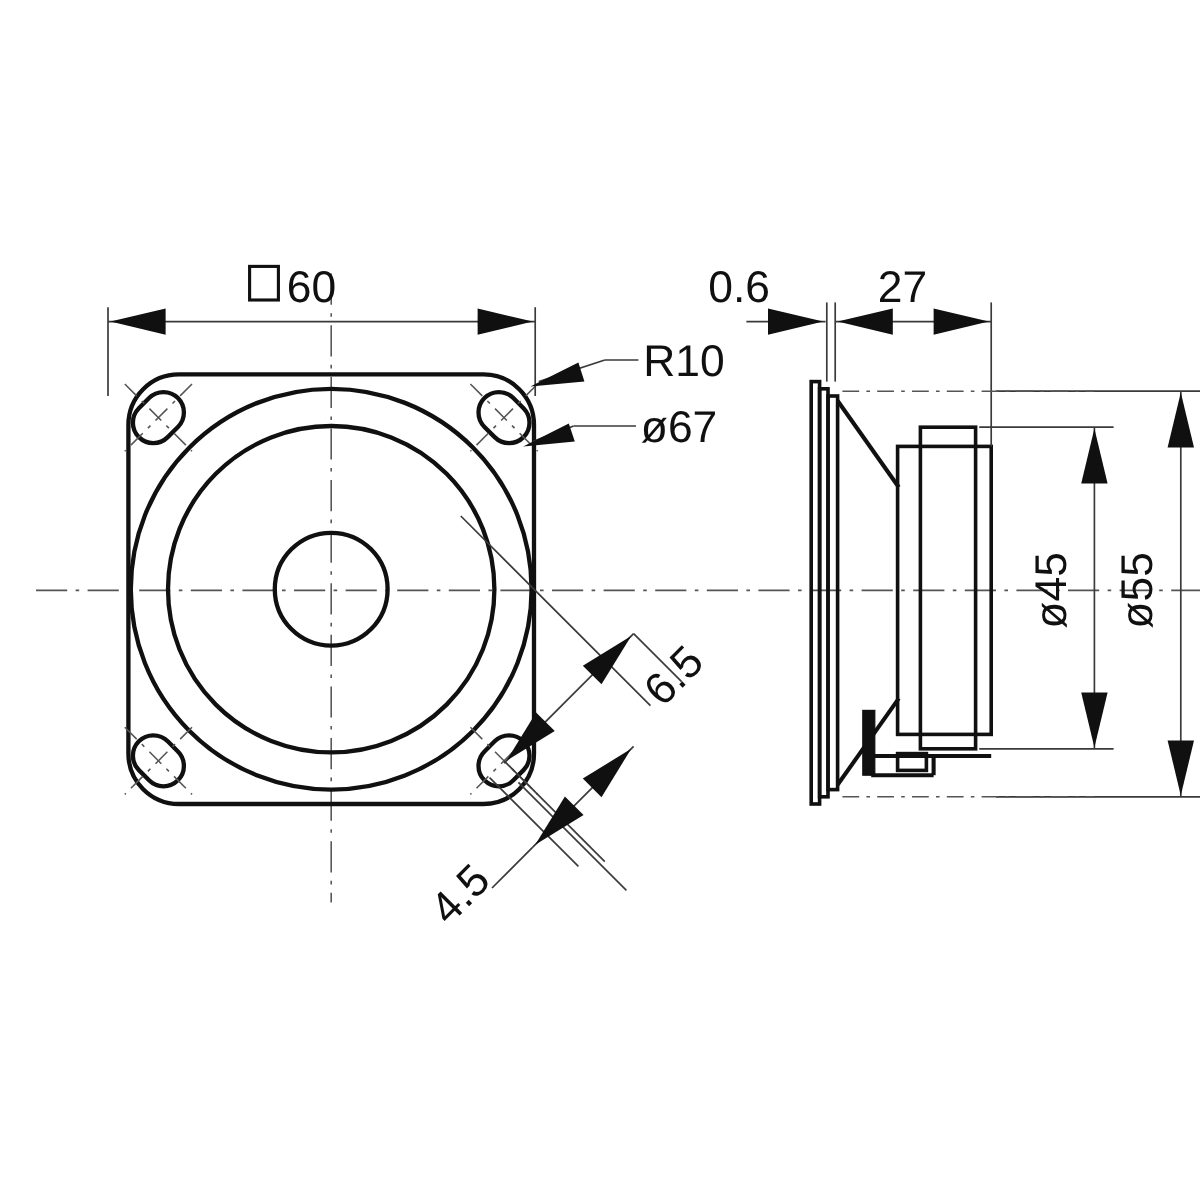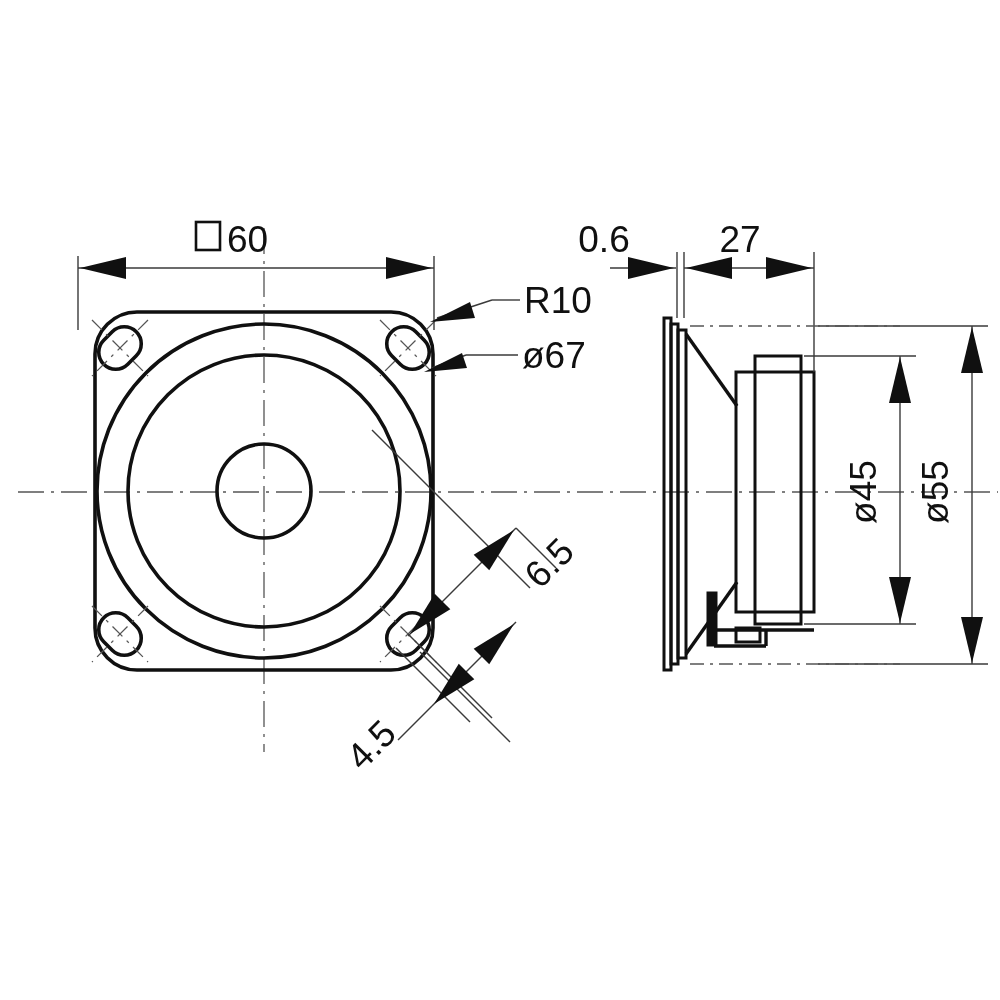--- a/index.html
+++ b/index.html
@@ -12,20 +12,21 @@
     width: 1000px;
     height: 1000px;
     font-family: "Liberation Sans", sans-serif;
     overflow: hidden;
   }
   #drawing-root {
     position: relative;
     width: 879px;
     height: 1000px;
     background: #ffffff;
+    margin-left: 12px;
   }
   svg#tech-drawing {
     display: block;
     width: 1000px;
     height: 1000px;
   }
   .outline {
     fill: none;
     stroke: #101010;
     stroke-width: 3.6;

